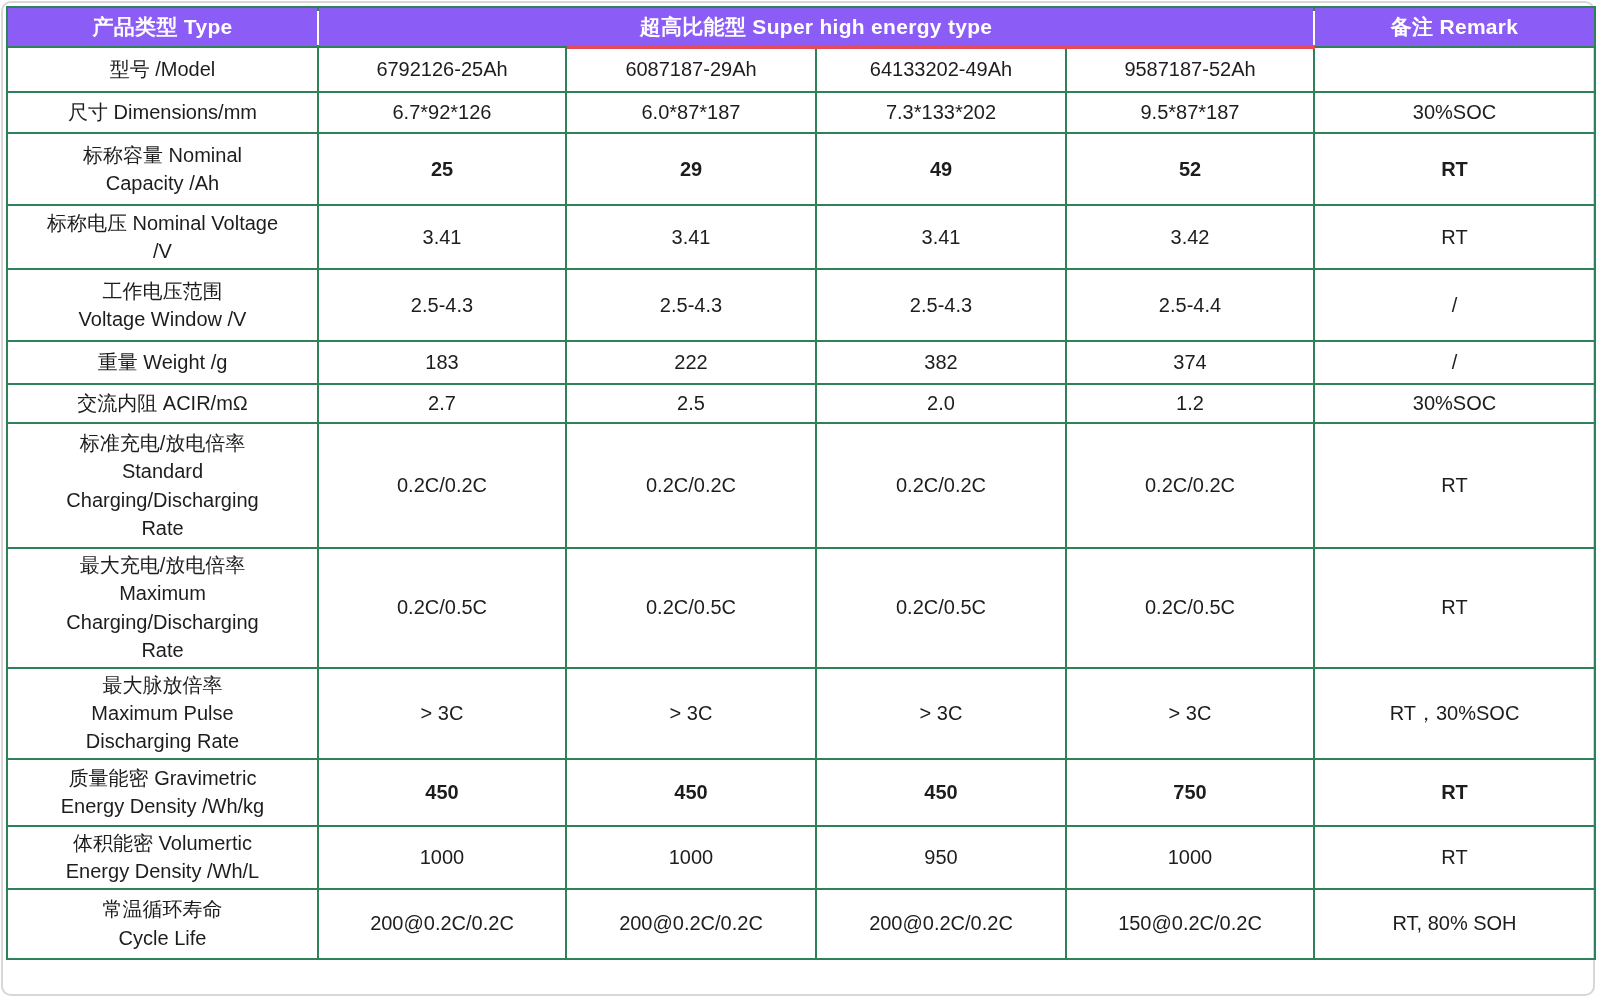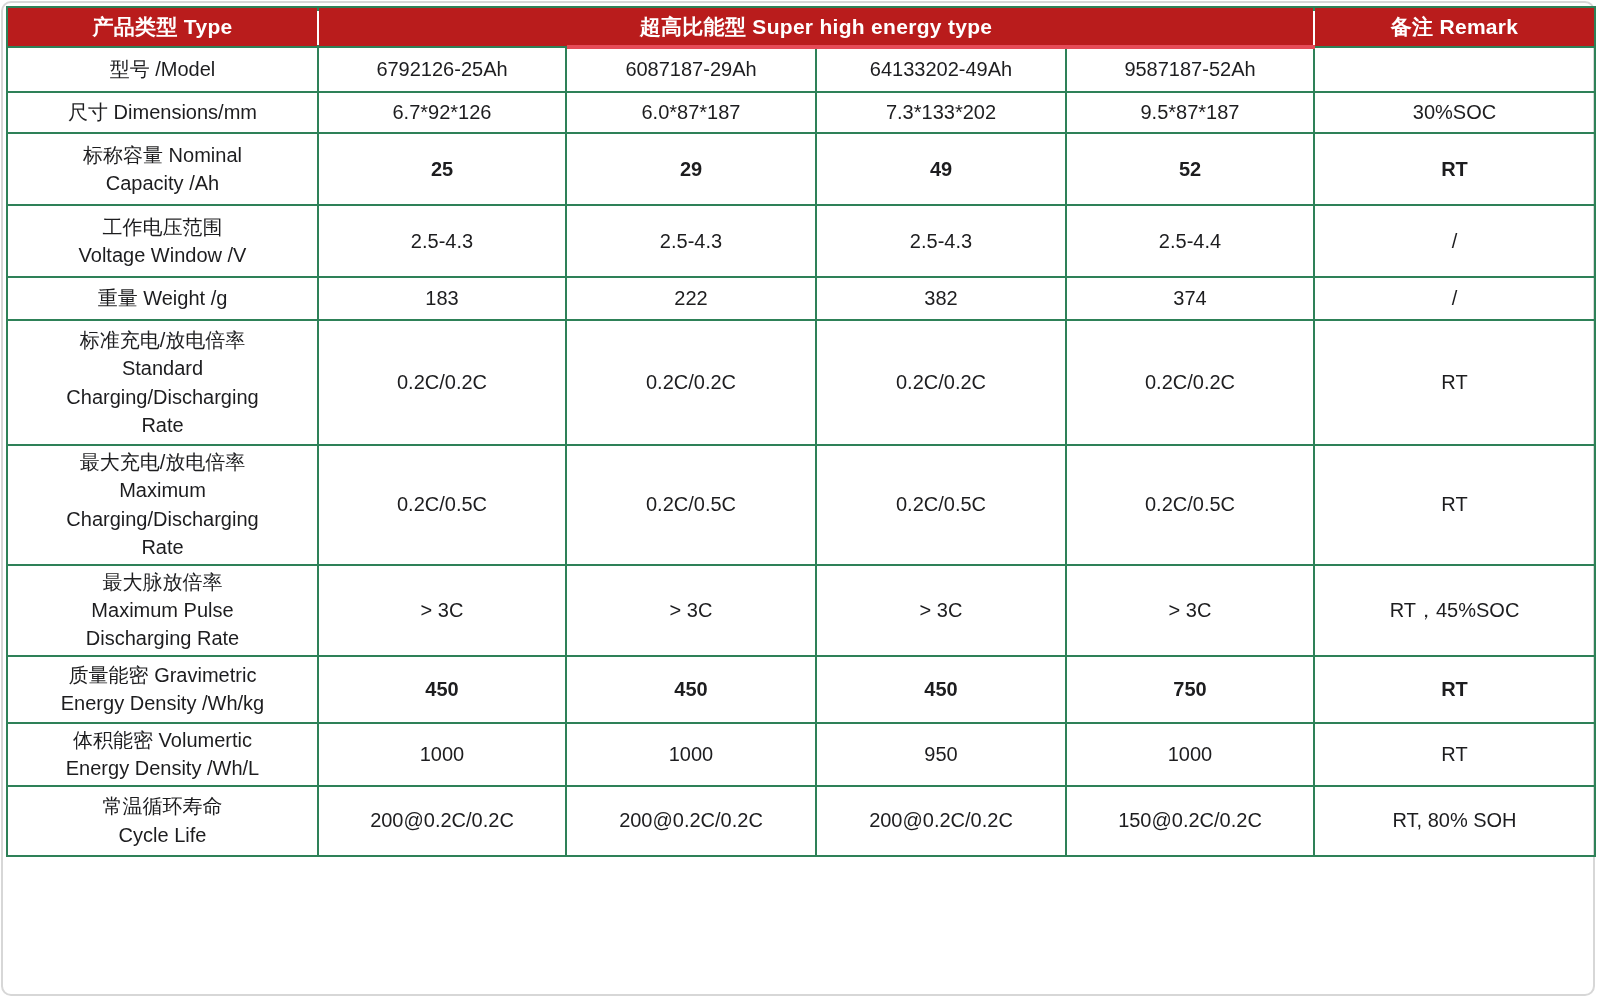--- a/index.html
+++ b/index.html
@@ -23,21 +23,21 @@
   col.c-m3{width:250px;}
   col.c-m4{width:248px;}
   col.c-remark{width:281px;}
   .spec th,.spec td{
     border:2px solid #2e8158;
     text-align:center;vertical-align:middle;
     padding:2px 4px;box-sizing:border-box;
     overflow:hidden;
   }
   .spec th{
-    background:#b91c1c;color:#ffffff;
+    background:#8b5cf6;color:#ffffff;
     font-size:21px;font-weight:700;letter-spacing:.3px;
   }
   .spec td{font-size:20px;}
   td.label{
     white-space:pre-line;line-height:1.42;font-size:20px;text-align:center;
   }
   tr.bold td.val{font-weight:700;}
   
   .hdiv{
     position:absolute;top:5px;width:2px;height:34px;
@@ -93,40 +93,57 @@
       <tr class="bold" style="height:72px">
         <td class="label">标称容量 Nominal
 Capacity /Ah</td>
         <td class="val">25</td>
         <td class="val">29</td>
         <td class="val">49</td>
         <td class="val">52</td>
         <td class="val">RT</td>
       </tr>
 
+      <tr style="height:64px">
+        <td class="label">标称电压 Nominal Voltage
+/V</td>
+        <td class="val">3.41</td>
+        <td class="val">3.41</td>
+        <td class="val">3.41</td>
+        <td class="val">3.42</td>
+        <td class="val">RT</td>
+      </tr>
 
       <tr style="height:72px">
         <td class="label">工作电压范围
 Voltage Window /V</td>
         <td class="val">2.5-4.3</td>
         <td class="val">2.5-4.3</td>
         <td class="val">2.5-4.3</td>
         <td class="val">2.5-4.4</td>
         <td class="val">/</td>
       </tr>
 
       <tr style="height:43px">
         <td class="label">重量 Weight /g</td>
         <td class="val">183</td>
         <td class="val">222</td>
         <td class="val">382</td>
         <td class="val">374</td>
         <td class="val">/</td>
       </tr>
 
+      <tr style="height:39px">
+        <td class="label">交流内阻 ACIR/mΩ</td>
+        <td class="val">2.7</td>
+        <td class="val">2.5</td>
+        <td class="val">2.0</td>
+        <td class="val">1.2</td>
+        <td class="val">30%SOC</td>
+      </tr>
 
       <tr style="height:125px">
         <td class="label">标准充电/放电倍率
 Standard
 Charging/Discharging
 Rate</td>
         <td class="val">0.2C/0.2C</td>
         <td class="val">0.2C/0.2C</td>
         <td class="val">0.2C/0.2C</td>
         <td class="val">0.2C/0.2C</td>
@@ -146,21 +163,21 @@
       </tr>
 
       <tr style="height:91px">
         <td class="label">最大脉放倍率
 Maximum Pulse
 Discharging Rate</td>
         <td class="val">&gt; 3C</td>
         <td class="val">&gt; 3C</td>
         <td class="val">&gt; 3C</td>
         <td class="val">&gt; 3C</td>
-        <td class="val">RT，45%SOC</td>
+        <td class="val">RT，30%SOC</td>
       </tr>
 
       <tr class="bold" style="height:67px">
         <td class="label">质量能密 Gravimetric
 Energy Density /Wh/kg</td>
         <td class="val">450</td>
         <td class="val">450</td>
         <td class="val">450</td>
         <td class="val">750</td>
         <td class="val">RT</td>

